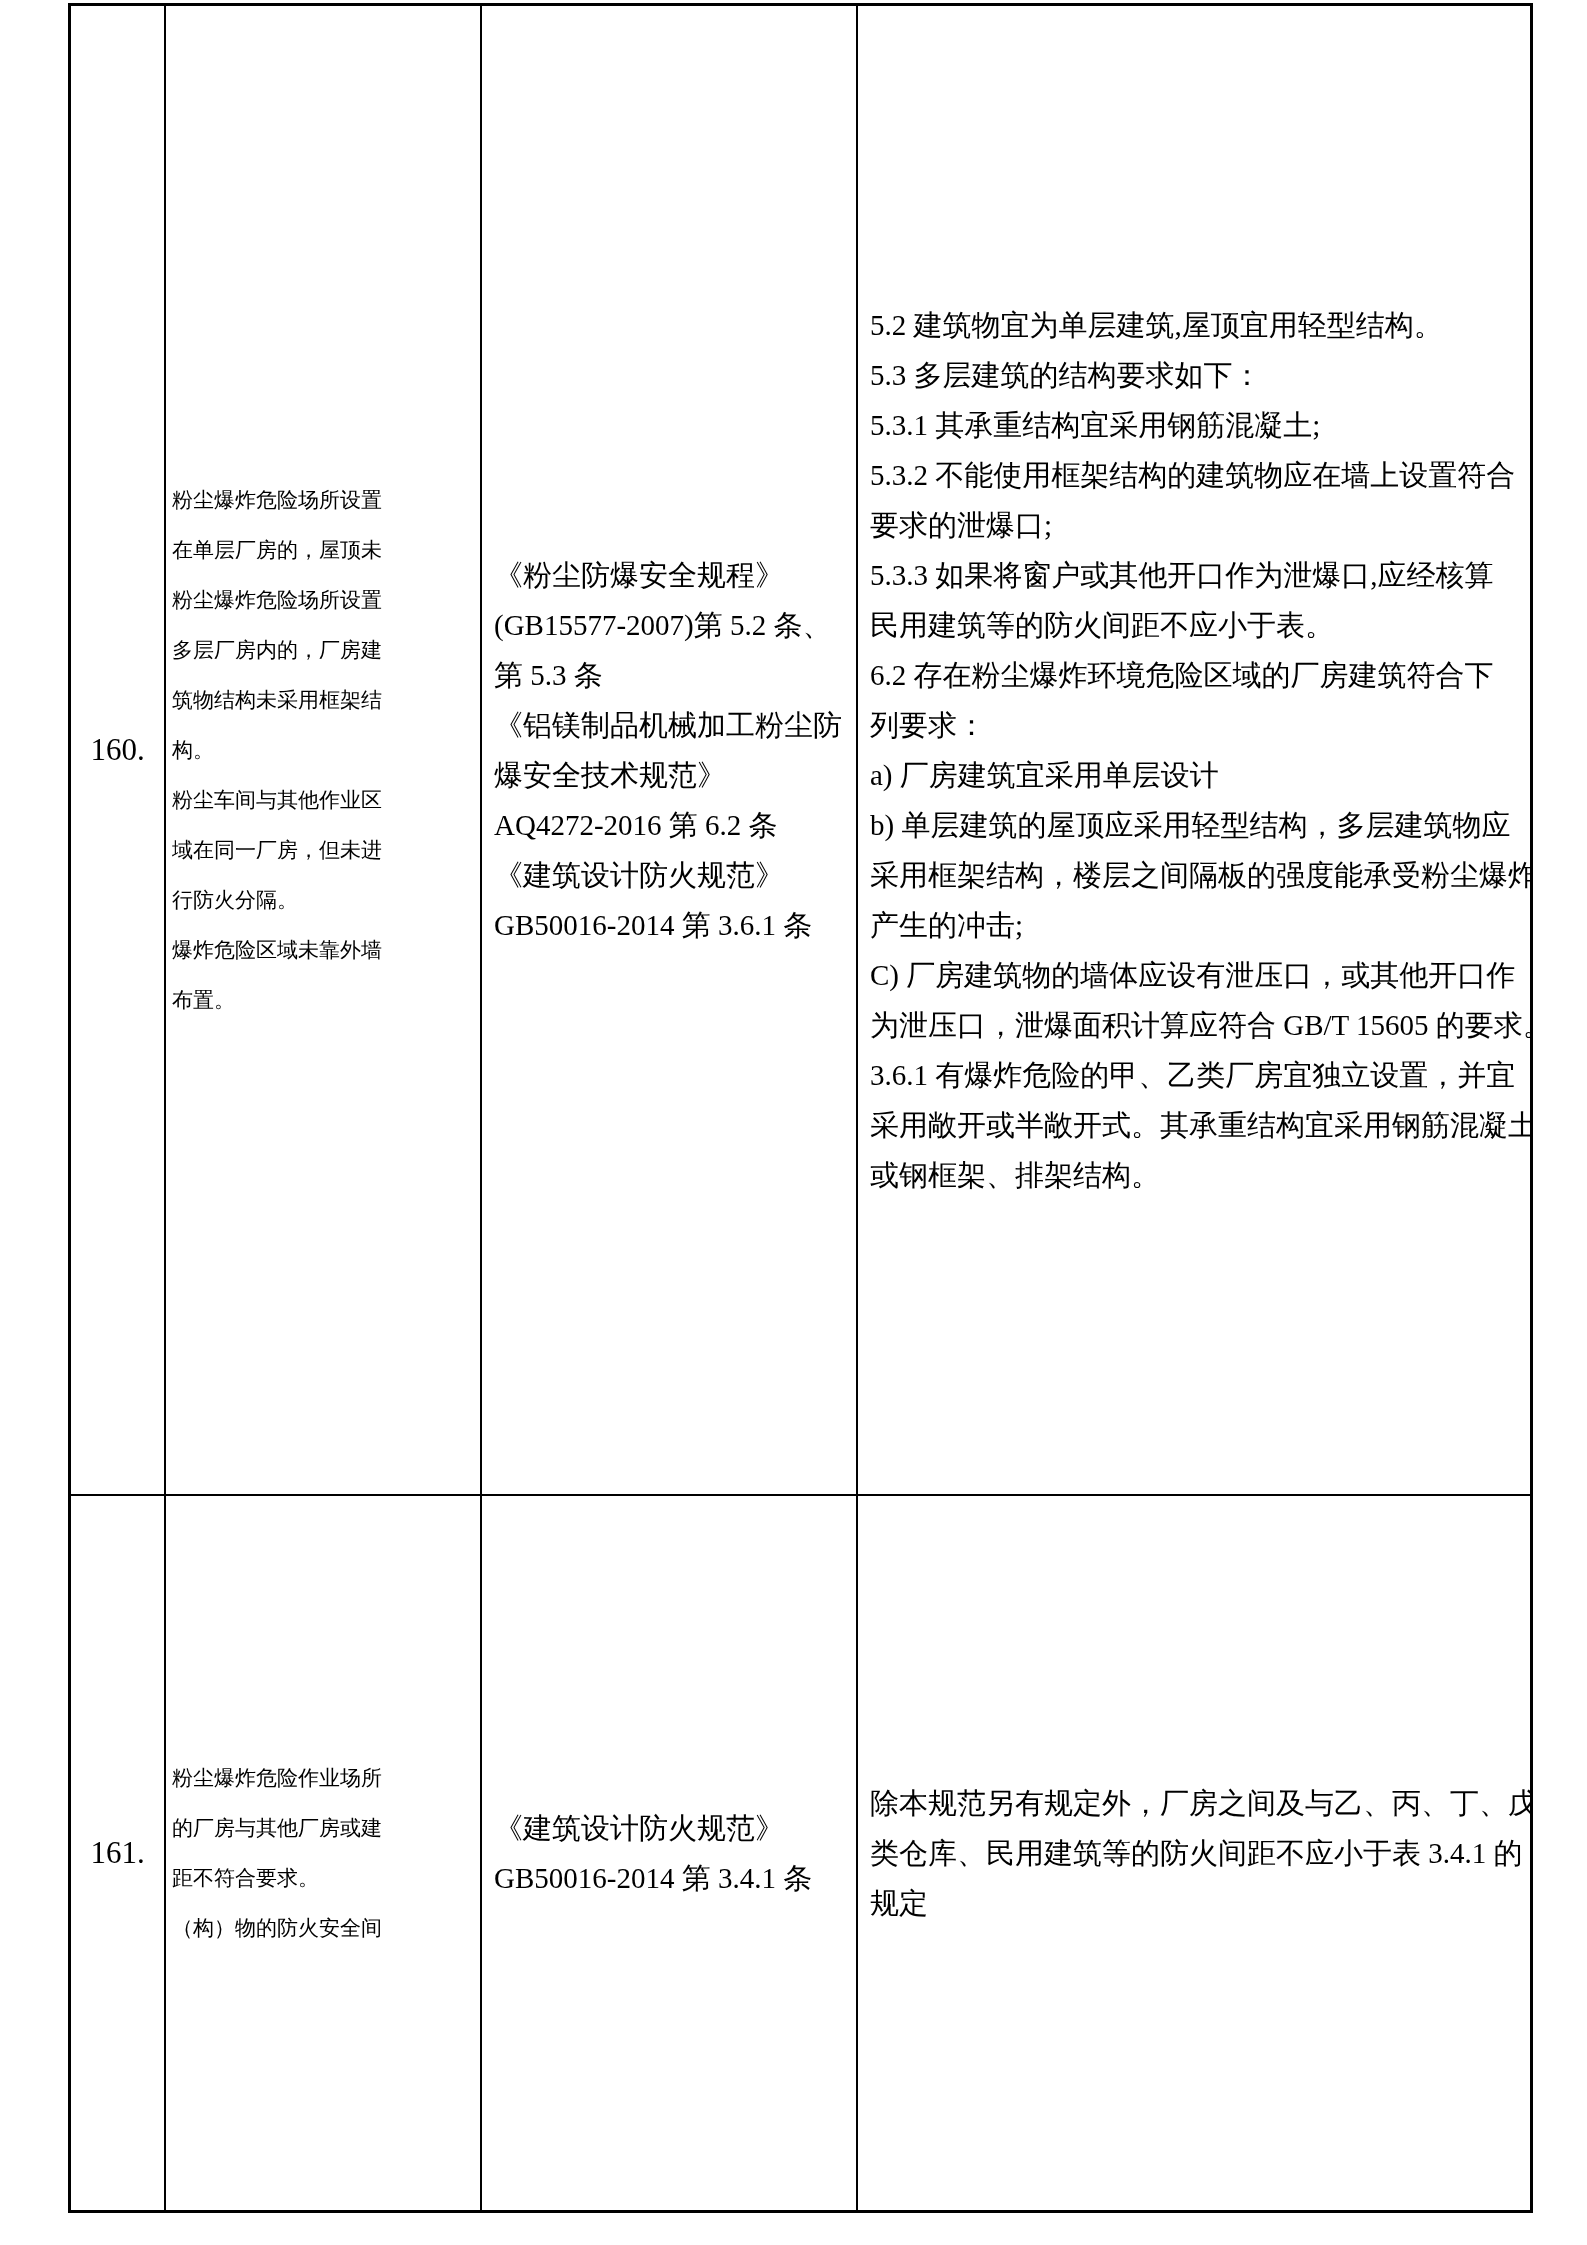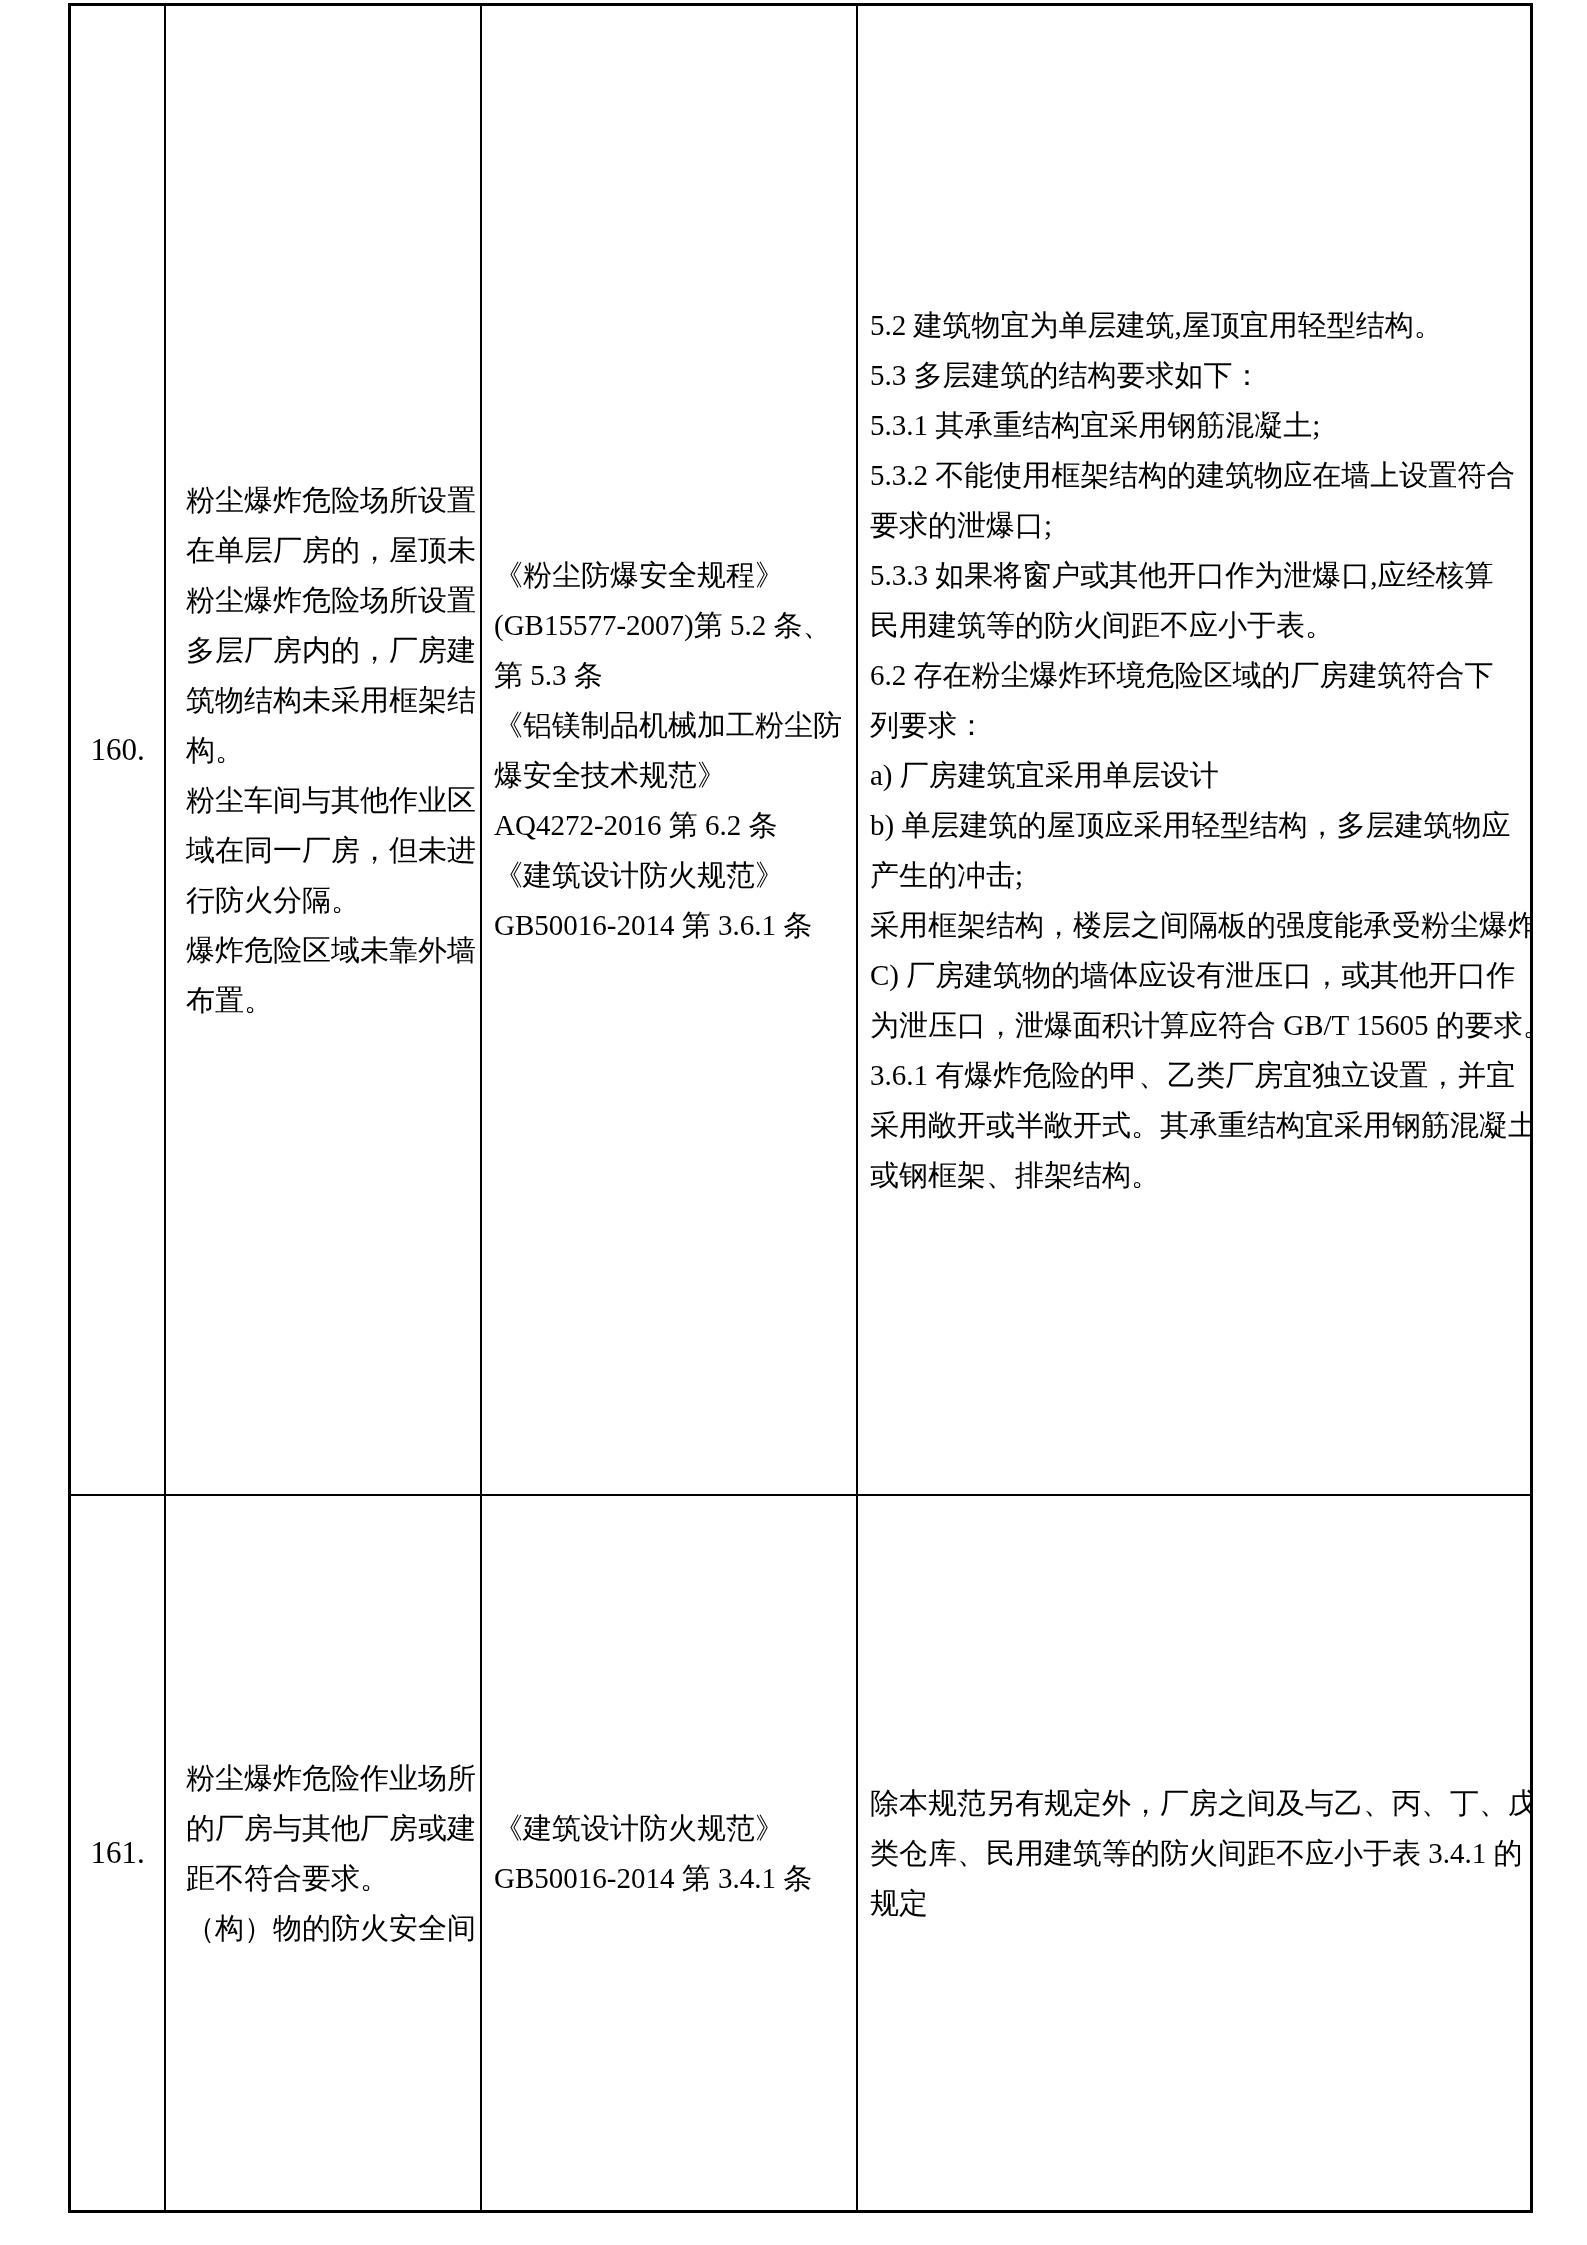--- a/index.html
+++ b/index.html
@@ -37,23 +37,23 @@
     justify-content: center;
     overflow: hidden;
   }
   .cell.last-col { border-right: none; }
   .cell.last-row { border-bottom: none; }
   .c-num {
     align-items: center;
     font-size: 31px;
   }
   .c-problem {
-    padding-left: 20px;
+    padding-left: 6px;
     padding-right: 4px;
-    font-size: 29px;
+    font-size: 21px;
     line-height: 50px;
   }
   .c-basis {
     padding-left: 12px;
     padding-right: 4px;
     font-size: 29px;
     line-height: 50px;
   }
   .c-detail {
     padding-left: 12px;
@@ -102,22 +102,22 @@
         <div class="line">5.3 多层建筑的结构要求如下：</div>
         <div class="line">5.3.1 其承重结构宜采用钢筋混凝土;</div>
         <div class="line">5.3.2 不能使用框架结构的建筑物应在墙上设置符合</div>
         <div class="line">要求的泄爆口;</div>
         <div class="line">5.3.3 如果将窗户或其他开口作为泄爆口,应经核算</div>
         <div class="line">民用建筑等的防火间距不应小于表。</div>
         <div class="line">6.2 存在粉尘爆炸环境危险区域的厂房建筑符合下</div>
         <div class="line">列要求：</div>
         <div class="line">a) 厂房建筑宜采用单层设计</div>
         <div class="line">b) 单层建筑的屋顶应采用轻型结构，多层建筑物应</div>
+        <div class="line">采用框架结构，楼层之间隔板的强度能承受粉尘爆炸</div>
         <div class="line">产生的冲击;</div>
-        <div class="line">采用框架结构，楼层之间隔板的强度能承受粉尘爆炸</div>
         <div class="line">C) 厂房建筑物的墙体应设有泄压口，或其他开口作</div>
         <div class="line">为泄压口，泄爆面积计算应符合 GB/T 15605 的要求。</div>
         <div class="line">3.6.1 有爆炸危险的甲、乙类厂房宜独立设置，并宜</div>
         <div class="line">采用敞开或半敞开式。其承重结构宜采用钢筋混凝土</div>
         <div class="line">或钢框架、排架结构。</div>
       </div>
 
     <div class="cell c-num last-row">
       <span>161.</span>
     </div>

